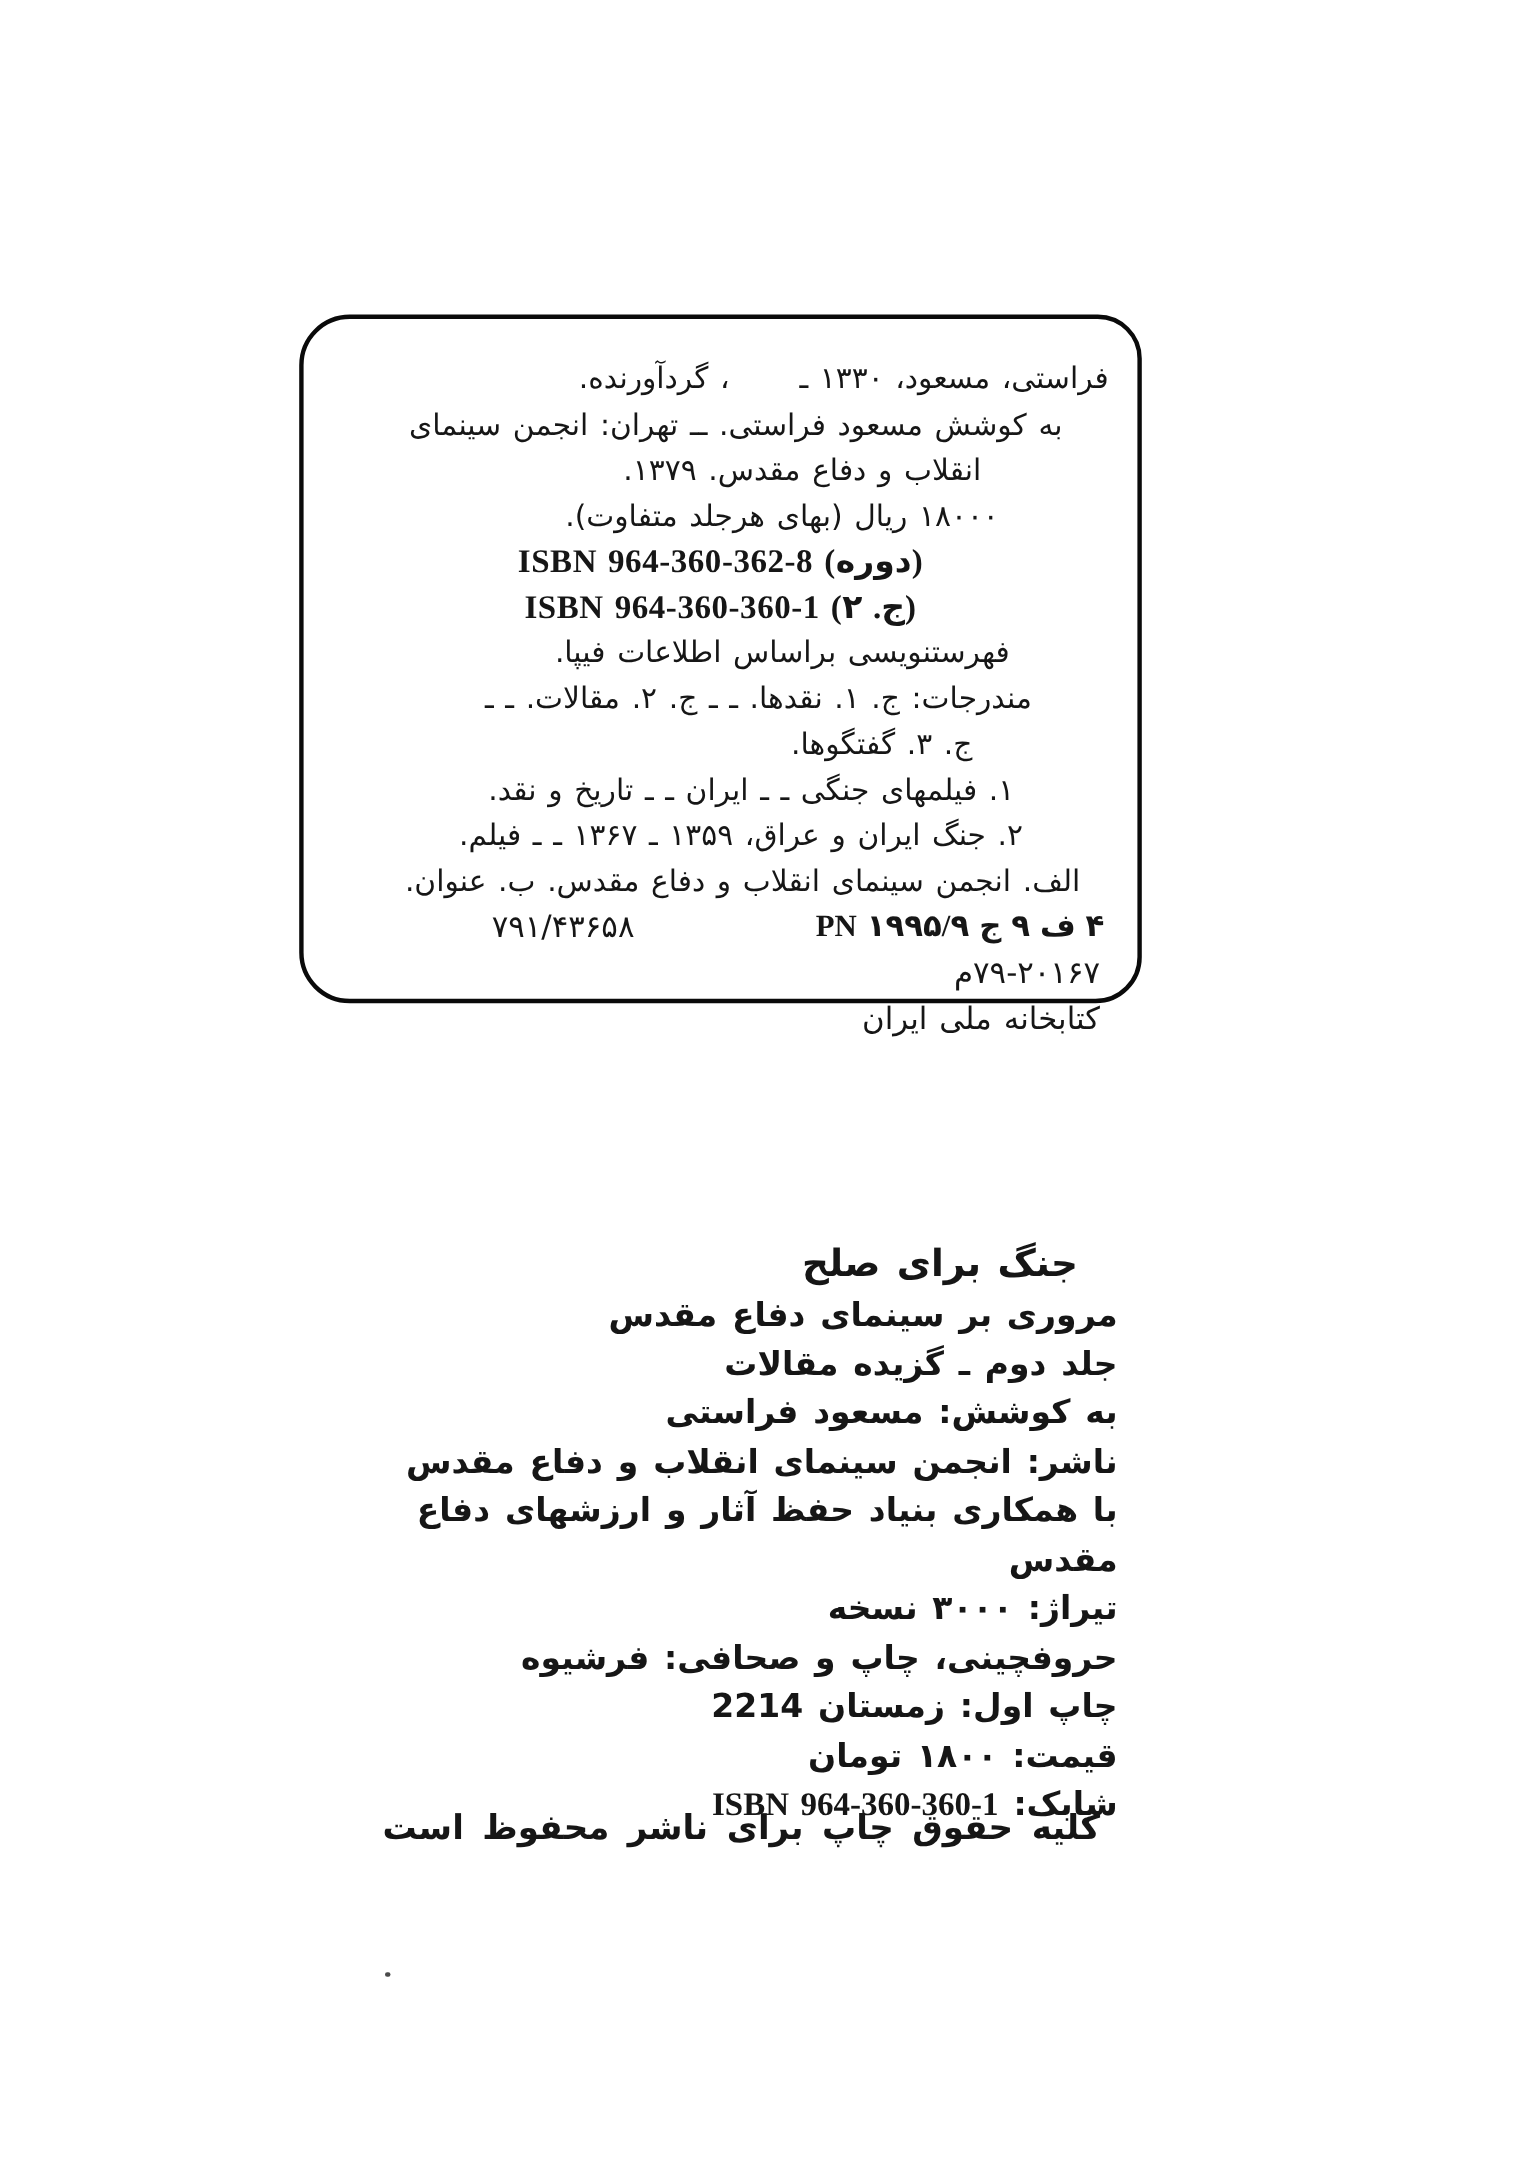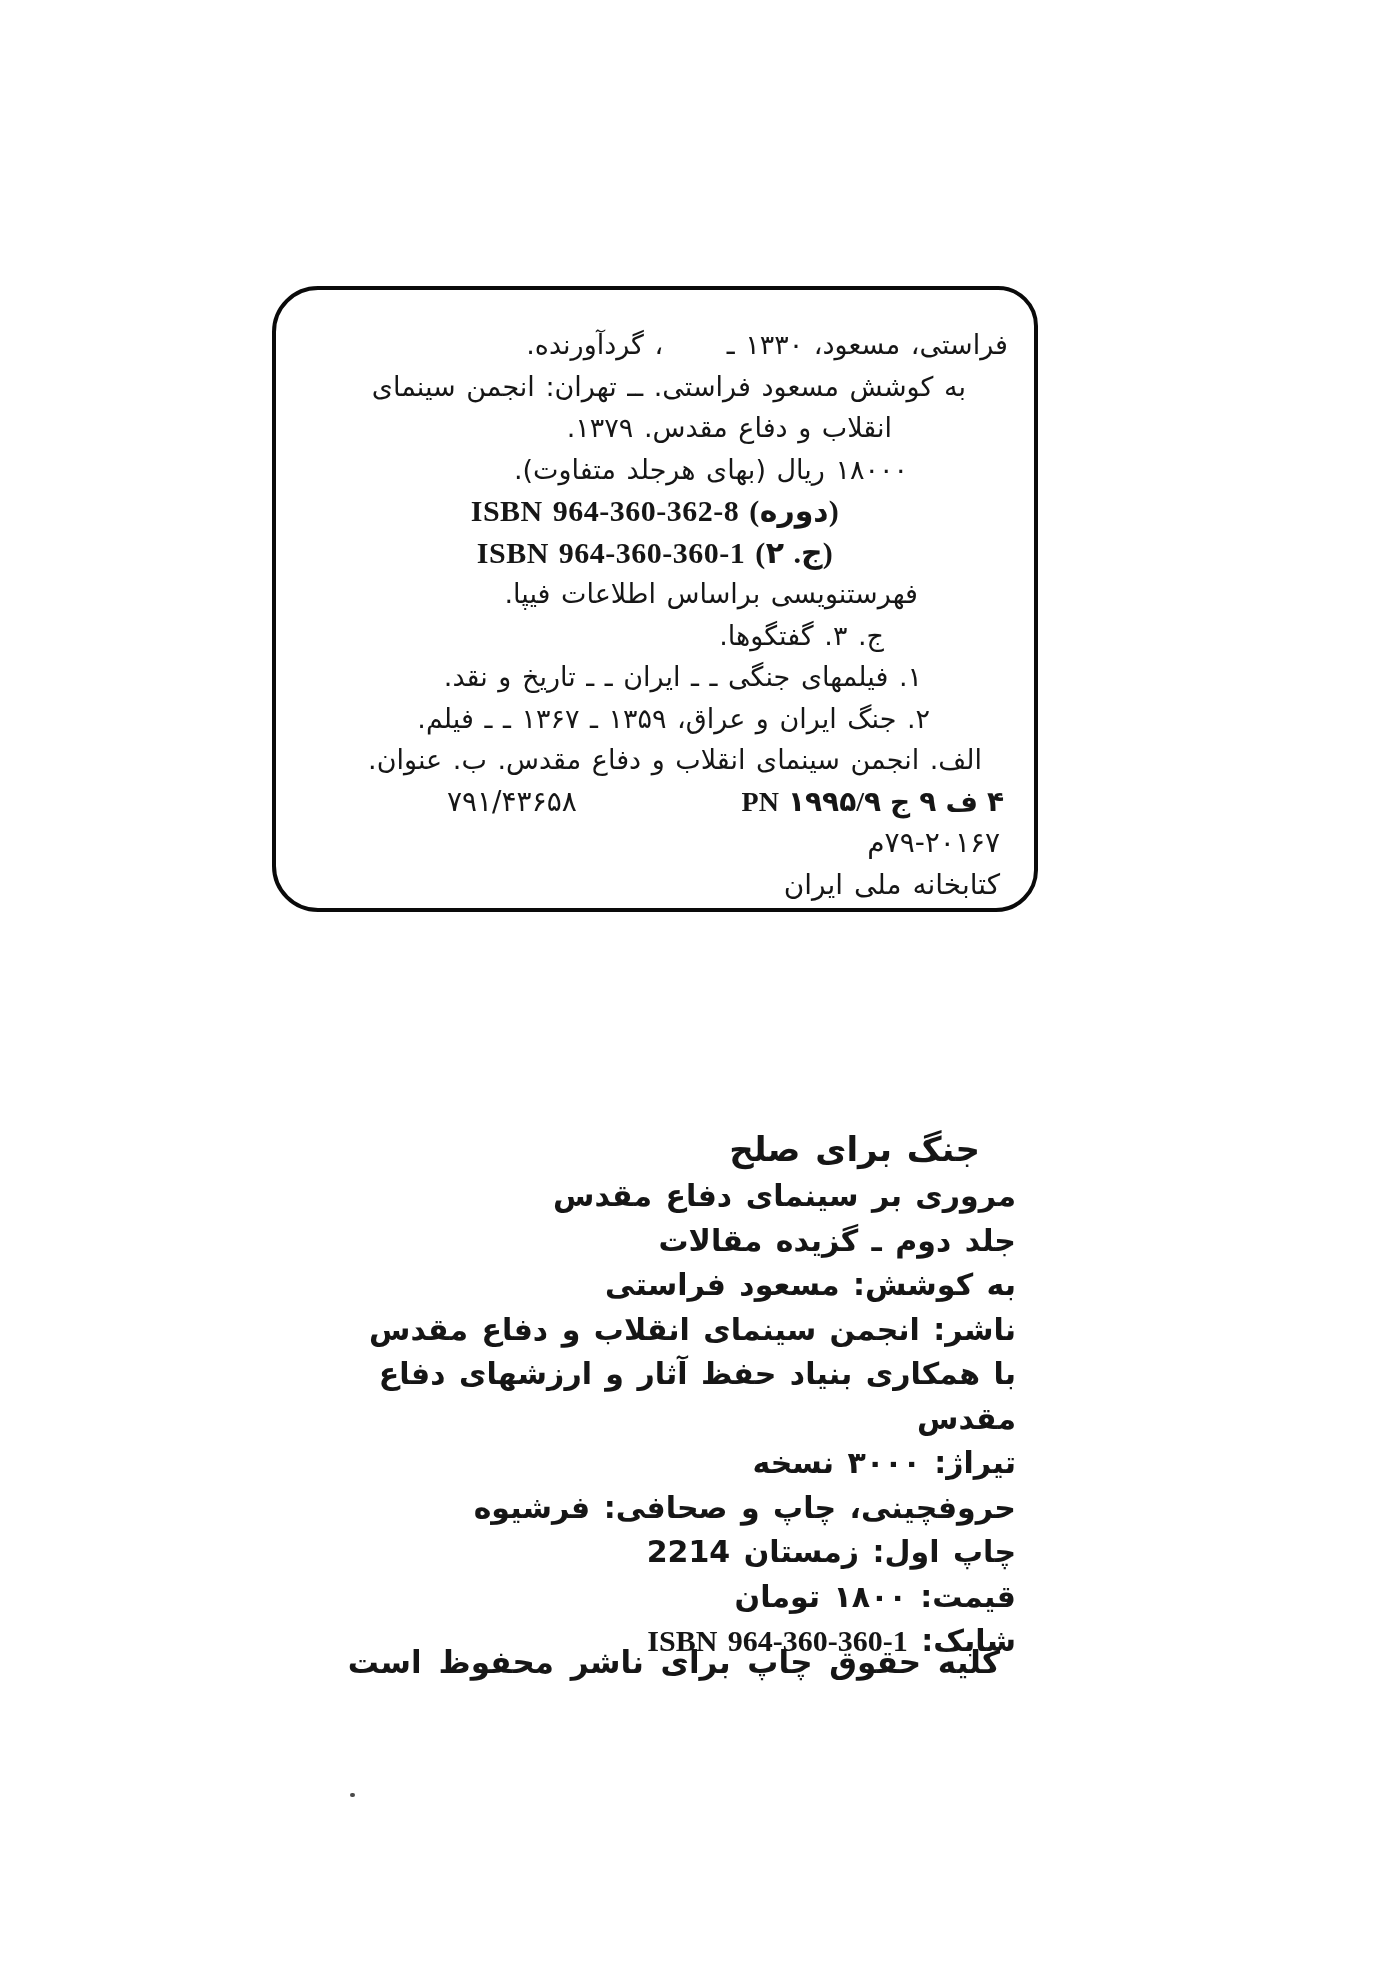--- a/index.html
+++ b/index.html
@@ -115,20 +115,21 @@
 
   <div class="cip-box">
     <div class="cip-content">
       <div class="cip-line ind-0">فراستی، مسعود، ۱۳۳۰ ـ &nbsp;&nbsp;&nbsp;&nbsp;&nbsp;، گردآورنده.</div>
       <div class="cip-line ind-editor">به کوشش مسعود فراستی. ــ تهران: انجمن سینمای</div>
       <div class="cip-line ind-pub">انقلاب و دفاع مقدس. ۱۳۷۹.</div>
       <div class="cip-line ind-price">۱۸۰۰۰ ریال (بهای هرجلد متفاوت).</div>
       <div class="cip-line cip-isbn">ISBN 964-360-362-8 (دوره)</div>
       <div class="cip-line cip-isbn">ISBN 964-360-360-1 (ج. ۲)</div>
       <div class="cip-line ind-fipa">فهرستنویسی براساس اطلاعات فیپا.</div>
+      <div class="cip-line ind-contents">مندرجات: ج. ۱. نقدها. ـ ـ ج. ۲. مقالات. ـ ـ</div>
       <div class="cip-line ind-vol3">ج. ۳. گفتگوها.</div>
       <div class="cip-line ind-subj1">۱. فیلمهای جنگی ـ ـ ایران ـ ـ تاریخ و نقد.</div>
       <div class="cip-line ind-subj2">۲. جنگ ایران و عراق، ۱۳۵۹ ـ ۱۳۶۷ ـ ـ فیلم.</div>
       <div class="cip-line ind-added">الف. انجمن سینمای انقلاب و دفاع مقدس. ب. عنوان.</div>
       <div class="cip-line row-call">
         <span>۷۹۱/۴۳۶۵۸</span>
         <span class="vis-ltr serif-latin" style="font-weight:700">PN ۱۹۹۵/۹ ج ۹ ف ۴</span>
       </div>
       <div class="cip-line row-natbib">
         <span class="vis-ltr">م۷۹-۲۰۱۶۷</span>

